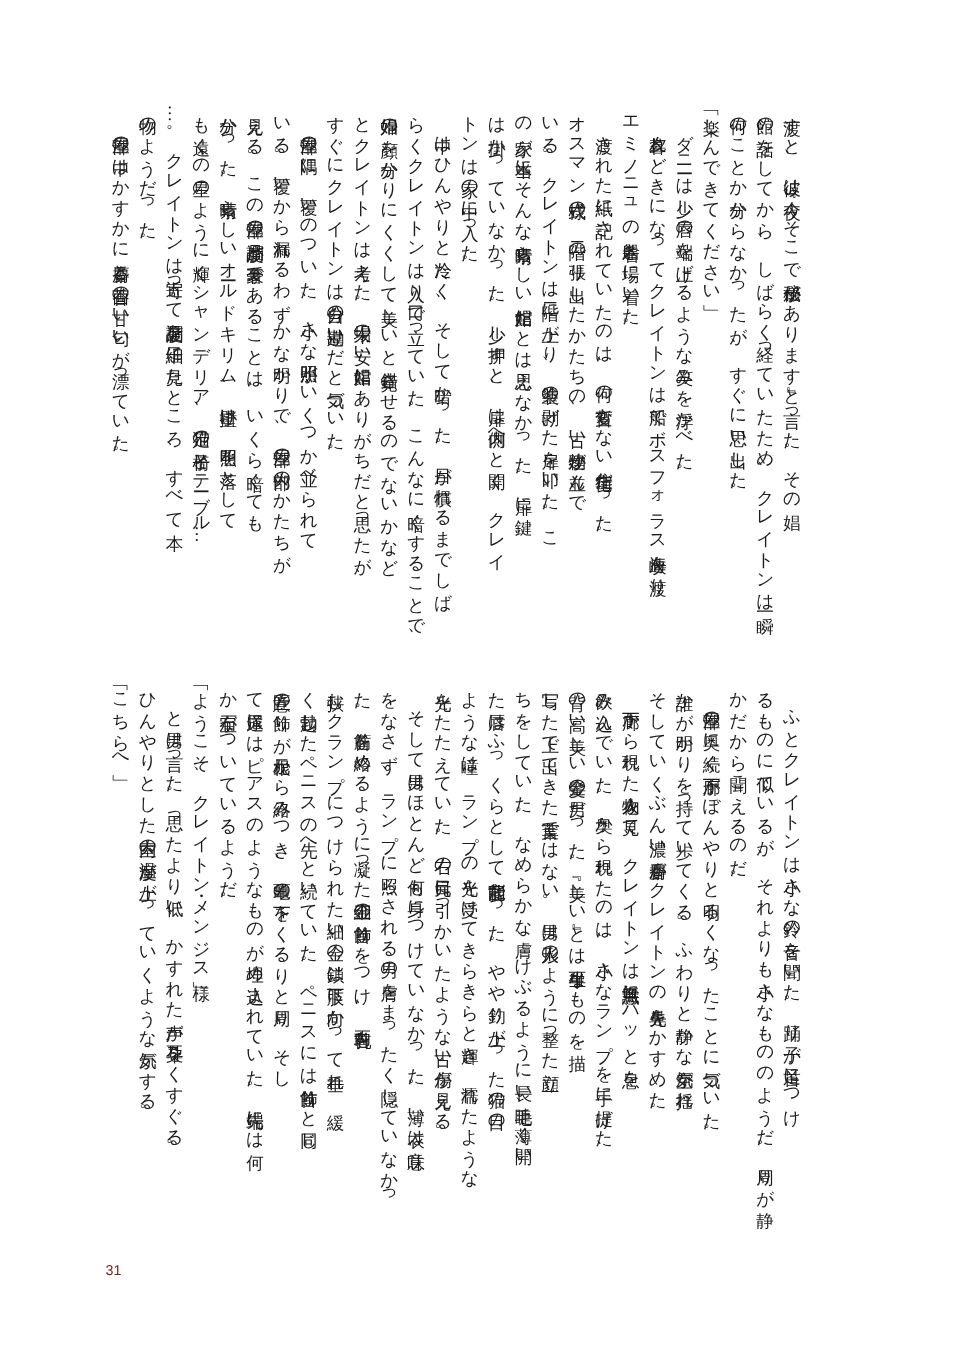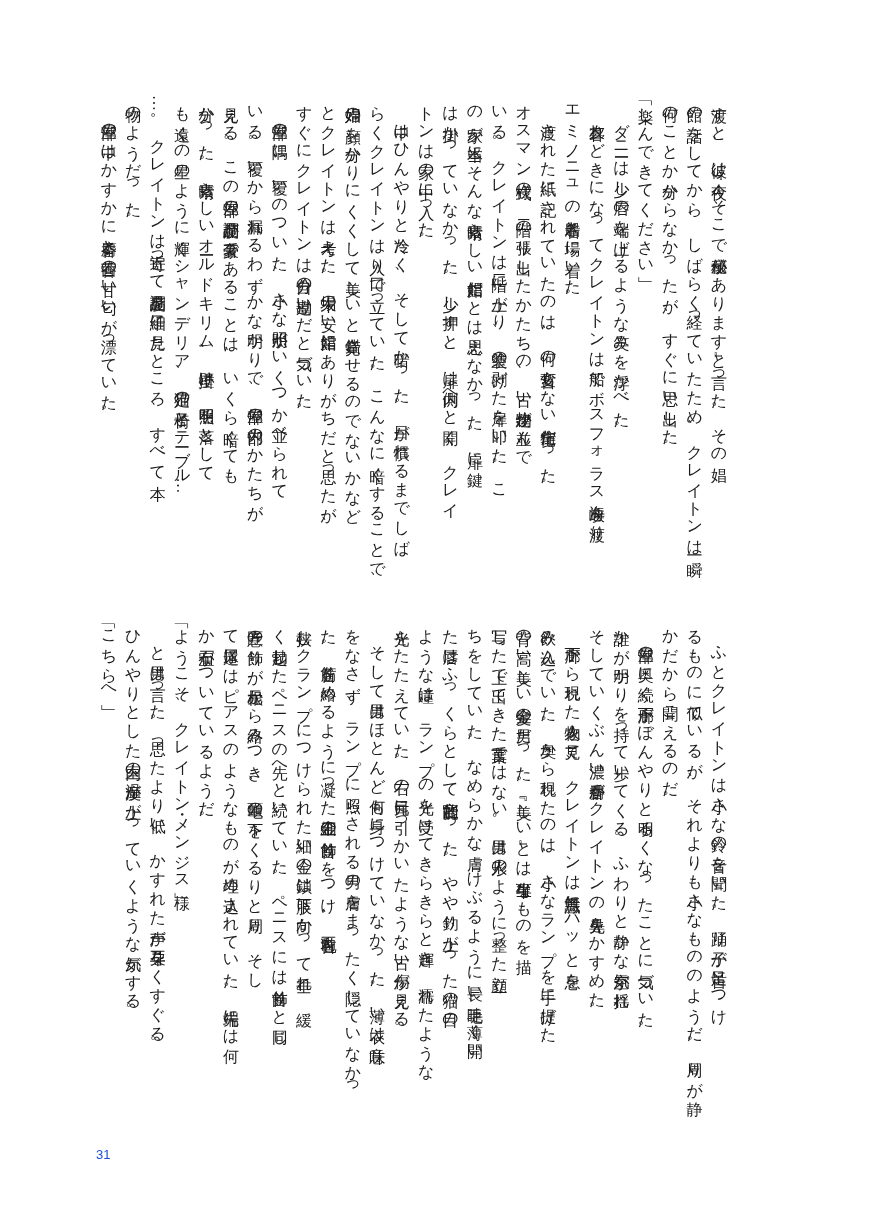--- a/index.html
+++ b/index.html
@@ -31,21 +31,21 @@
     overflow: visible;
   }
   .text-block-top    { top: 95px;  }
   .text-block-bottom { top: 618px; }
   .page-number {
     position: absolute;
     left: 96px;
     top: 1147px;
     font-family: "Liberation Sans", "DejaVu Sans", sans-serif;
     font-size: 13px;
-    color: #1d4ed8;
+    color: #7f1d1d;
   }
 </style>
 </head>
 <body>
 
 <div class="page">
   <div class="text-block text-block-top">渡すと、彼は『今夜、そこで秘儀があります』と言った。その娼
 館の話をしてから、しばらく経っていたため、クレイトンは一瞬
 何のことか分からなかったが、すぐに思い出した。
 「楽しんできてください」

